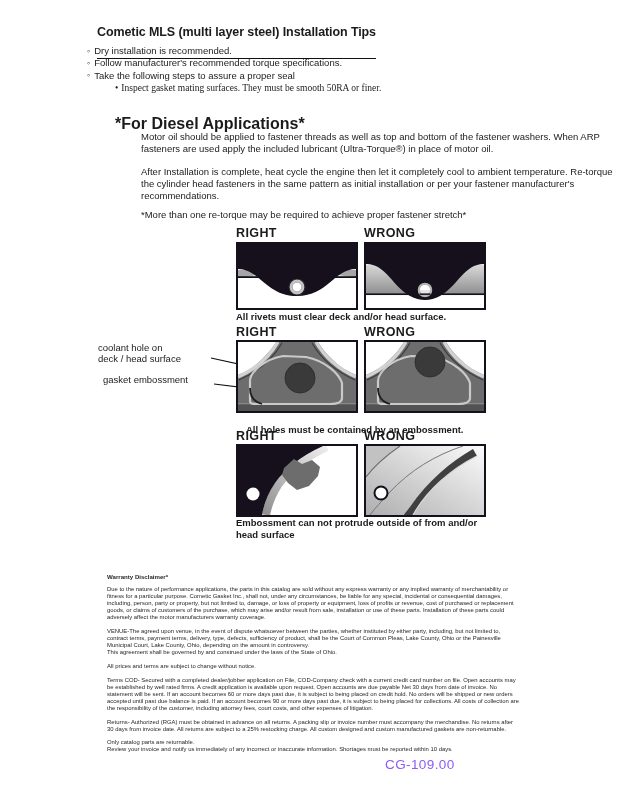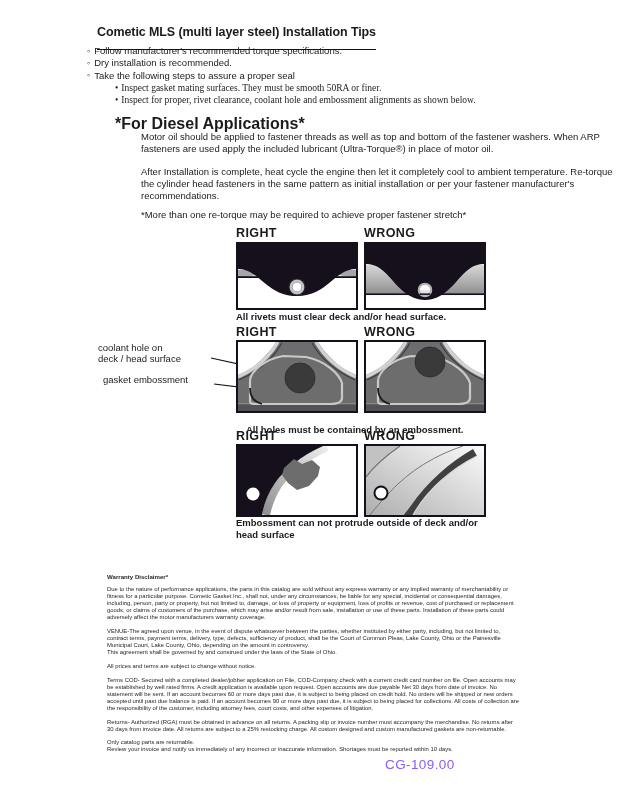--- a/index.html
+++ b/index.html
@@ -5,21 +5,21 @@
   html,body{margin:0;padding:0;}
   body{
     width:618px;height:800px;position:relative;background:#ffffff;
     font-family:"Liberation Sans","DejaVu Sans",sans-serif;color:#1b1b1b;
     overflow:hidden;
   }
   .abs{position:absolute;}
   
   .doc-title{
     left:97px;top:25px;font-size:12.5px;font-weight:bold;letter-spacing:-.1px;
-    border-bottom:1.6px solid #111;padding-bottom:10px;white-space:nowrap;
+    border-bottom:1.6px solid #111;padding-bottom:19px;white-space:nowrap;
   }
   .bullets{left:87px;top:45px;font-size:9.5px;line-height:12.3px;white-space:nowrap;}
   .b1::before{content:"◦";margin-right:4px;font-size:9px;position:relative;top:-.5px;}
   .sub{margin-left:28px;font-family:Liberation Serif, serif;}
   .b2::before{content:"•";margin-right:3px;}
   
   .diesel-head{left:99px;top:115px;font-size:16px;font-weight:bold;white-space:nowrap;margin-left:16px;}
   .para{left:97px;font-size:9.5px;line-height:12.2px;width:474px;margin-left:44px;}
   .p1{top:131px;}
   .p2{top:166px;}
@@ -38,25 +38,24 @@
   .wpara{margin:0 0 6.5px 0;white-space:pre-line;}
   
   .doc-code{left:385px;top:757px;font-size:13.5px;letter-spacing:.4px;color:#8b5cf6;white-space:nowrap;}
 </style>
 </head>
 <body>
 
 <div class="abs doc-title">Cometic MLS (multi layer steel) Installation Tips</div>
 
 <div class="abs bullets">
+  <div class="b1"><span>Dry installation is recommended.</span></div>
   <div class="b1"><span>Follow manufacturer's recommended torque specifications.</span></div>
-  <div class="b1"><span>Dry installation is recommended.</span></div>
   <div class="b1"><span>Take the following steps to assure a proper seal</span></div>
   <div class="b2 sub"><span>Inspect gasket mating surfaces.  They must be smooth 50RA or finer.</span></div>
-  <div class="b2 sub"><span>Inspect for proper, rivet clearance, coolant hole and embossment alignments as shown below.</span></div>
 </div>
 
 <div class="abs diesel-head">*For Diesel Applications*</div>
 <div class="abs para p1">Motor oil should be applied to fastener threads as well as top and bottom of the fastener washers. When ARP fasteners are used apply the included lubricant (Ultra-Torque®) in place of motor oil.</div>
 <div class="abs para p2">After Installation is complete, heat cycle the engine then let it completely cool to ambient temperature. Re-torque the cylinder head fasteners in the same pattern as initial installation or per your fastener manufacturer's recommendations.</div>
 <div class="abs para pnote">*More than one re-torque may be required to achieve proper fastener stretch*</div>
 
 <div class="abs rw-label" style="left:236px;top:226px;">RIGHT</div>
 <div class="abs rw-label" style="left:364px;top:226px;">WRONG</div>
 
@@ -176,21 +175,21 @@
     <rect x="0" y="0" width="118" height="69" fill="url(#gw3)"></rect>
     <path d="M0,0 L34,0 C21,9 9,19 0,31 Z" fill="#c2c2c2"></path>
     <path d="M34,0 C21,9 9,19 0,31" stroke="#6e6e6e" stroke-width="1.1" fill="none"></path>
     <path d="M97,0 C70,9 44,24 23,47 C16,55 9,62 4,69" stroke="#777777" stroke-width="1" fill="none"></path>
     <path d="M107,3 C84,16 62,35 44,61 C41,65 39,67 38,69 L47,69 C61,44 85,23 111,10 Z" fill="#404040"></path>
     <path d="M111,10 C85,23 61,44 47,69" stroke="#d8d8d8" stroke-width="1.2" fill="none"></path>
     <circle cx="15" cy="47" r="6.5" fill="#ffffff" stroke="#15101c" stroke-width="2"></circle>
   </svg>
 </div>
 
-<div class="abs cap" style="left:236px;top:517px;width:250px;">Embossment can not protrude outside of deck and/or head surface</div>
+<div class="abs cap" style="left:236px;top:517px;width:250px;">Embossment can not protrude outside of from and/or head surface</div>
 
 <div class="abs warranty">
   <p class="whead">Warranty Disclaimer*</p>
   <p class="wpara">Due to the nature of performance applications, the parts in this catalog are sold without any express warranty or any implied warranty of merchantability or fitness for a particular purpose.  Cometic Gasket Inc., shall not, under any circumstances, be liable for any special, incidental or consequential damages, including, person, party or property, but not limited to, damage, or loss of property or equipment, loss of profits or revenue, cost of purchased or replacement goods, or claims of customers of the purchase, which may arise and/or result from sale, installation or use of these parts.  Installation of these parts could adversely affect the motor manufacturers warranty coverage.</p>
   <p class="wpara">VENUE-The agreed upon venue, in the event of dispute whatsoever between the parties, whether instituted by either party, including, but not limited to, contract terms, payment terms, delivery, type, defects, sufficiency of product, shall be the Court of Common Pleas, Lake County, Ohio or the Painesville Municipal Court, Lake County, Ohio, depending on the amount in controversy.
 This agreement shall be governed by and construed under the laws of the State of Ohio.</p>
   <p class="wpara">All prices and terms are subject to change without notice.</p>
   <p class="wpara">Terms COD- Secured with a completed dealer/jobber application on File, COD-Company check with a current credit card number on file.  Open accounts may be established by well rated firms.  A credit application is available upon request.  Open accounts are due payable Net 30 days from date of invoice.  No statement will be sent.  If an account becomes 60 or more days past due, it is subject to being placed on credit hold.  No orders will be shipped or new orders accepted until past due balance is paid.  If an account becomes 90 or more days past due, it is subject to being placed for collections.  All costs of collection are the responsibility of the customer, including attorney fees, court costs, and other expenses of litigation.</p>
   <p class="wpara">Returns- Authorized (RGA) must be obtained in advance on all returns.  A packing slip or invoice number must accompany the merchandise.  No returns after 30 days from invoice date.  All returns are subject to a 25% restocking charge.  All custom designed and custom manufactured gaskets are non-returnable.</p>
   <p class="wpara">Only catalog parts are returnable.

